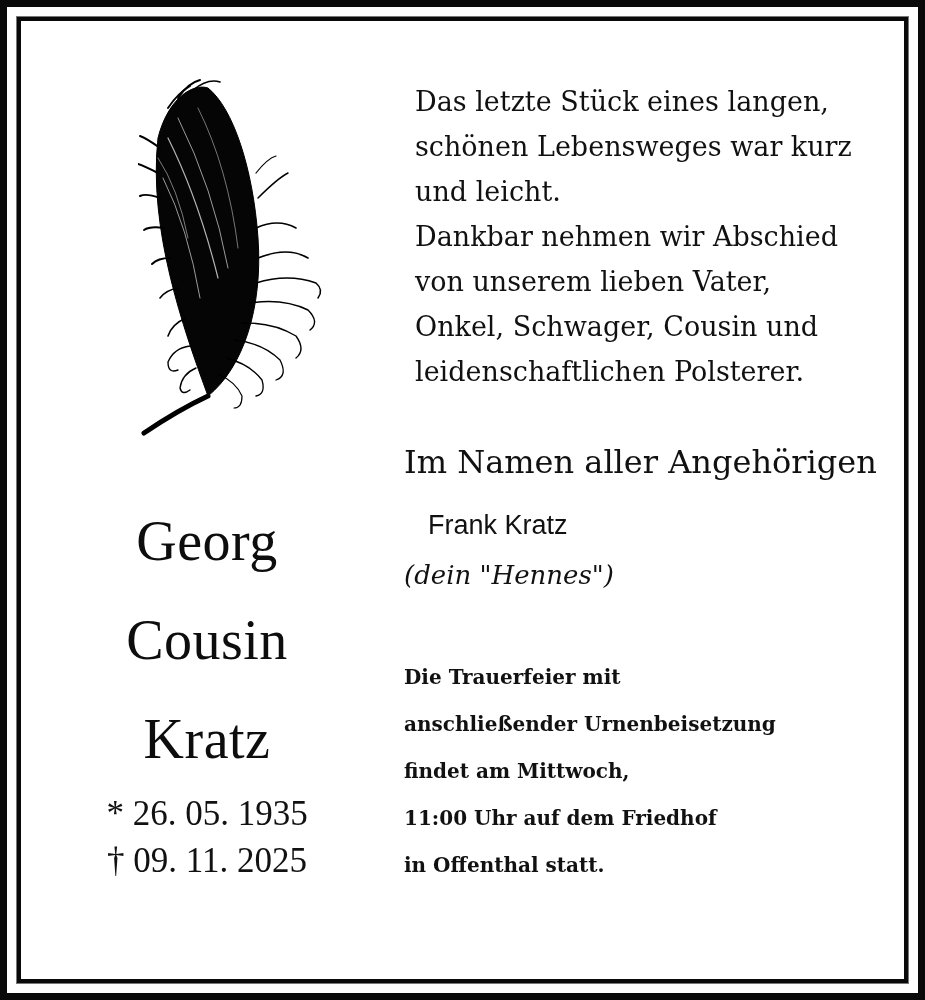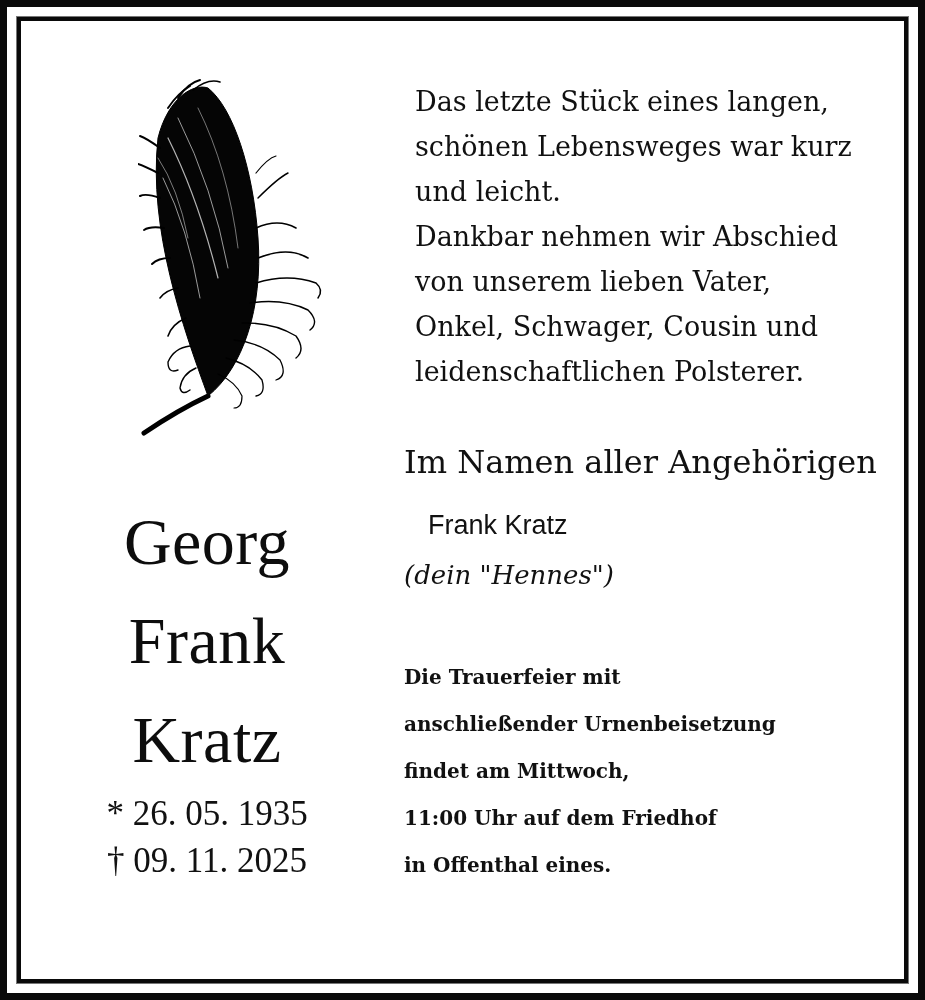--- a/index.html
+++ b/index.html
@@ -29,21 +29,21 @@
     .feather {
       position: absolute; left: 138px; top: 78px; width: 190px; height: 362px;
     }
 
     .name-block {
       position: absolute; left: 40px; top: 492px; width: 334px;
       text-align: center;
     }
     .name-line {
       font-family: "Liberation Serif", serif;
-      font-size: 66px; line-height: 99px; display: block; color: #0d0d0d;
+      font-size: 56px; line-height: 99px; display: block; color: #0d0d0d;
       letter-spacing: 0.5px;
     }
     .dates {
       position: absolute; left: 40px; top: 790px; width: 334px;
       text-align: center;
       font-family: "Liberation Serif", serif;
       font-size: 35px; line-height: 47px; color: #111;
     }
     .dates span { display: block; }
 
@@ -107,21 +107,21 @@
     <path d="M30 60 Q 60 120 80 200" stroke="#fff" stroke-width="1.2" opacity="0.7"></path>
     <path d="M40 40 Q 75 110 90 190" stroke="#fff" stroke-width="1" opacity="0.6"></path>
     <path d="M25 100 Q 50 150 62 220" stroke="#fff" stroke-width="1" opacity="0.6"></path>
     <path d="M60 30 Q 90 90 100 170" stroke="#fff" stroke-width="0.9" opacity="0.5"></path>
     <path d="M20 80 Q 40 110 50 160" stroke="#fff" stroke-width="0.8" opacity="0.6"></path>
   </g>
 </svg>
 
 <div class="name-block">
   <span class="name-line">Georg</span>
-  <span class="name-line">Frank</span>
+  <span class="name-line">Cousin</span>
   <span class="name-line">Kratz</span>
 </div>
 
 <div class="dates">
   <span>* 26. 05. 1935</span>
   <span>† 09. 11. 2025</span>
 </div>
 
 <div class="text-col">
   <p class="para">
@@ -137,14 +137,14 @@
 
 <div class="greeting">Im Namen aller Angehörigen</div>
 <div class="signer">Frank Kratz</div>
 <div class="signer-nick">(dein "Hennes")</div>
 
 <div class="ceremony">
   <span>Die Trauerfeier mit</span>
   <span>anschließender Urnenbeisetzung</span>
   <span>findet am Mittwoch,</span>
   <span>11:00 Uhr auf dem Friedhof</span>
-  <span>in Offenthal eines.</span>
+  <span>in Offenthal statt.</span>
 </div>
 
 </body></html>

